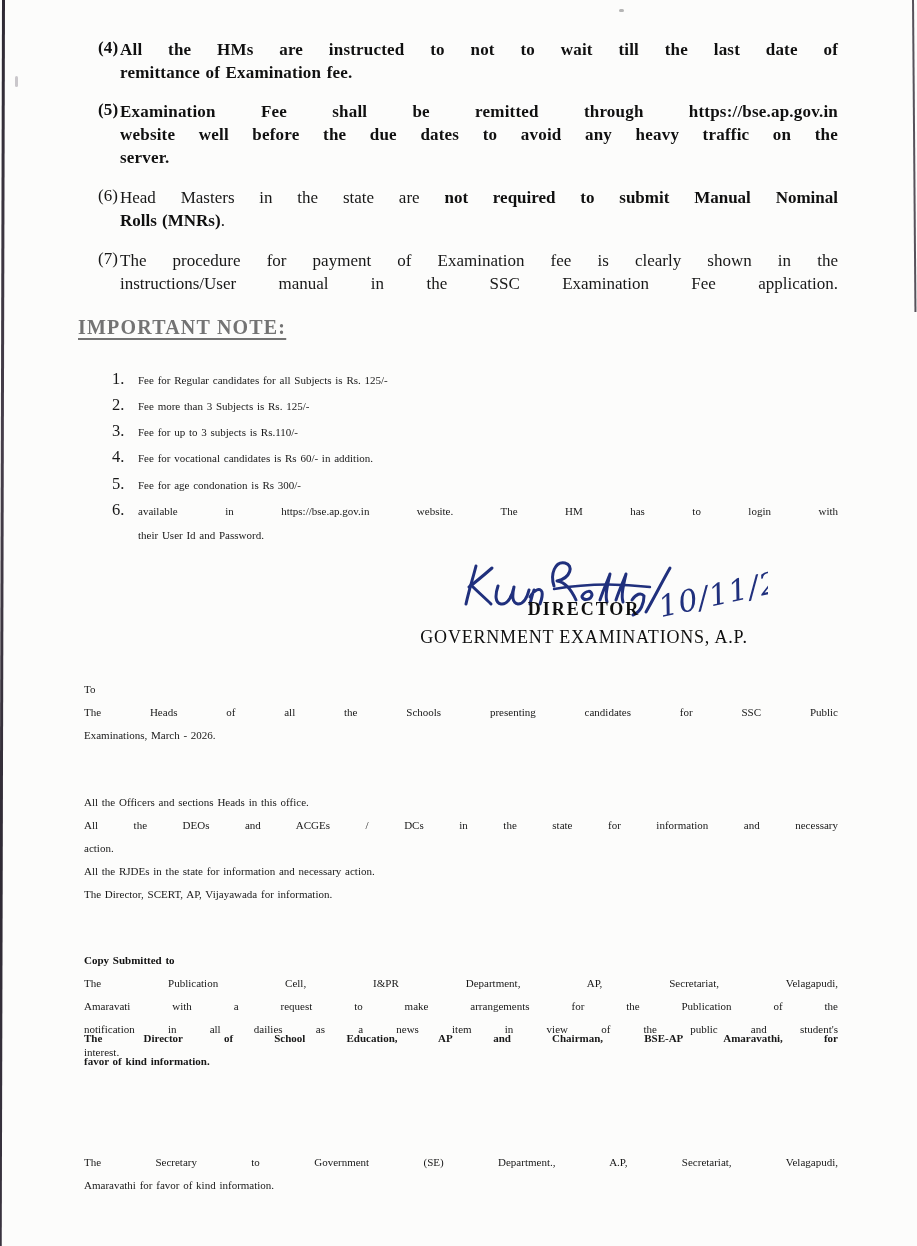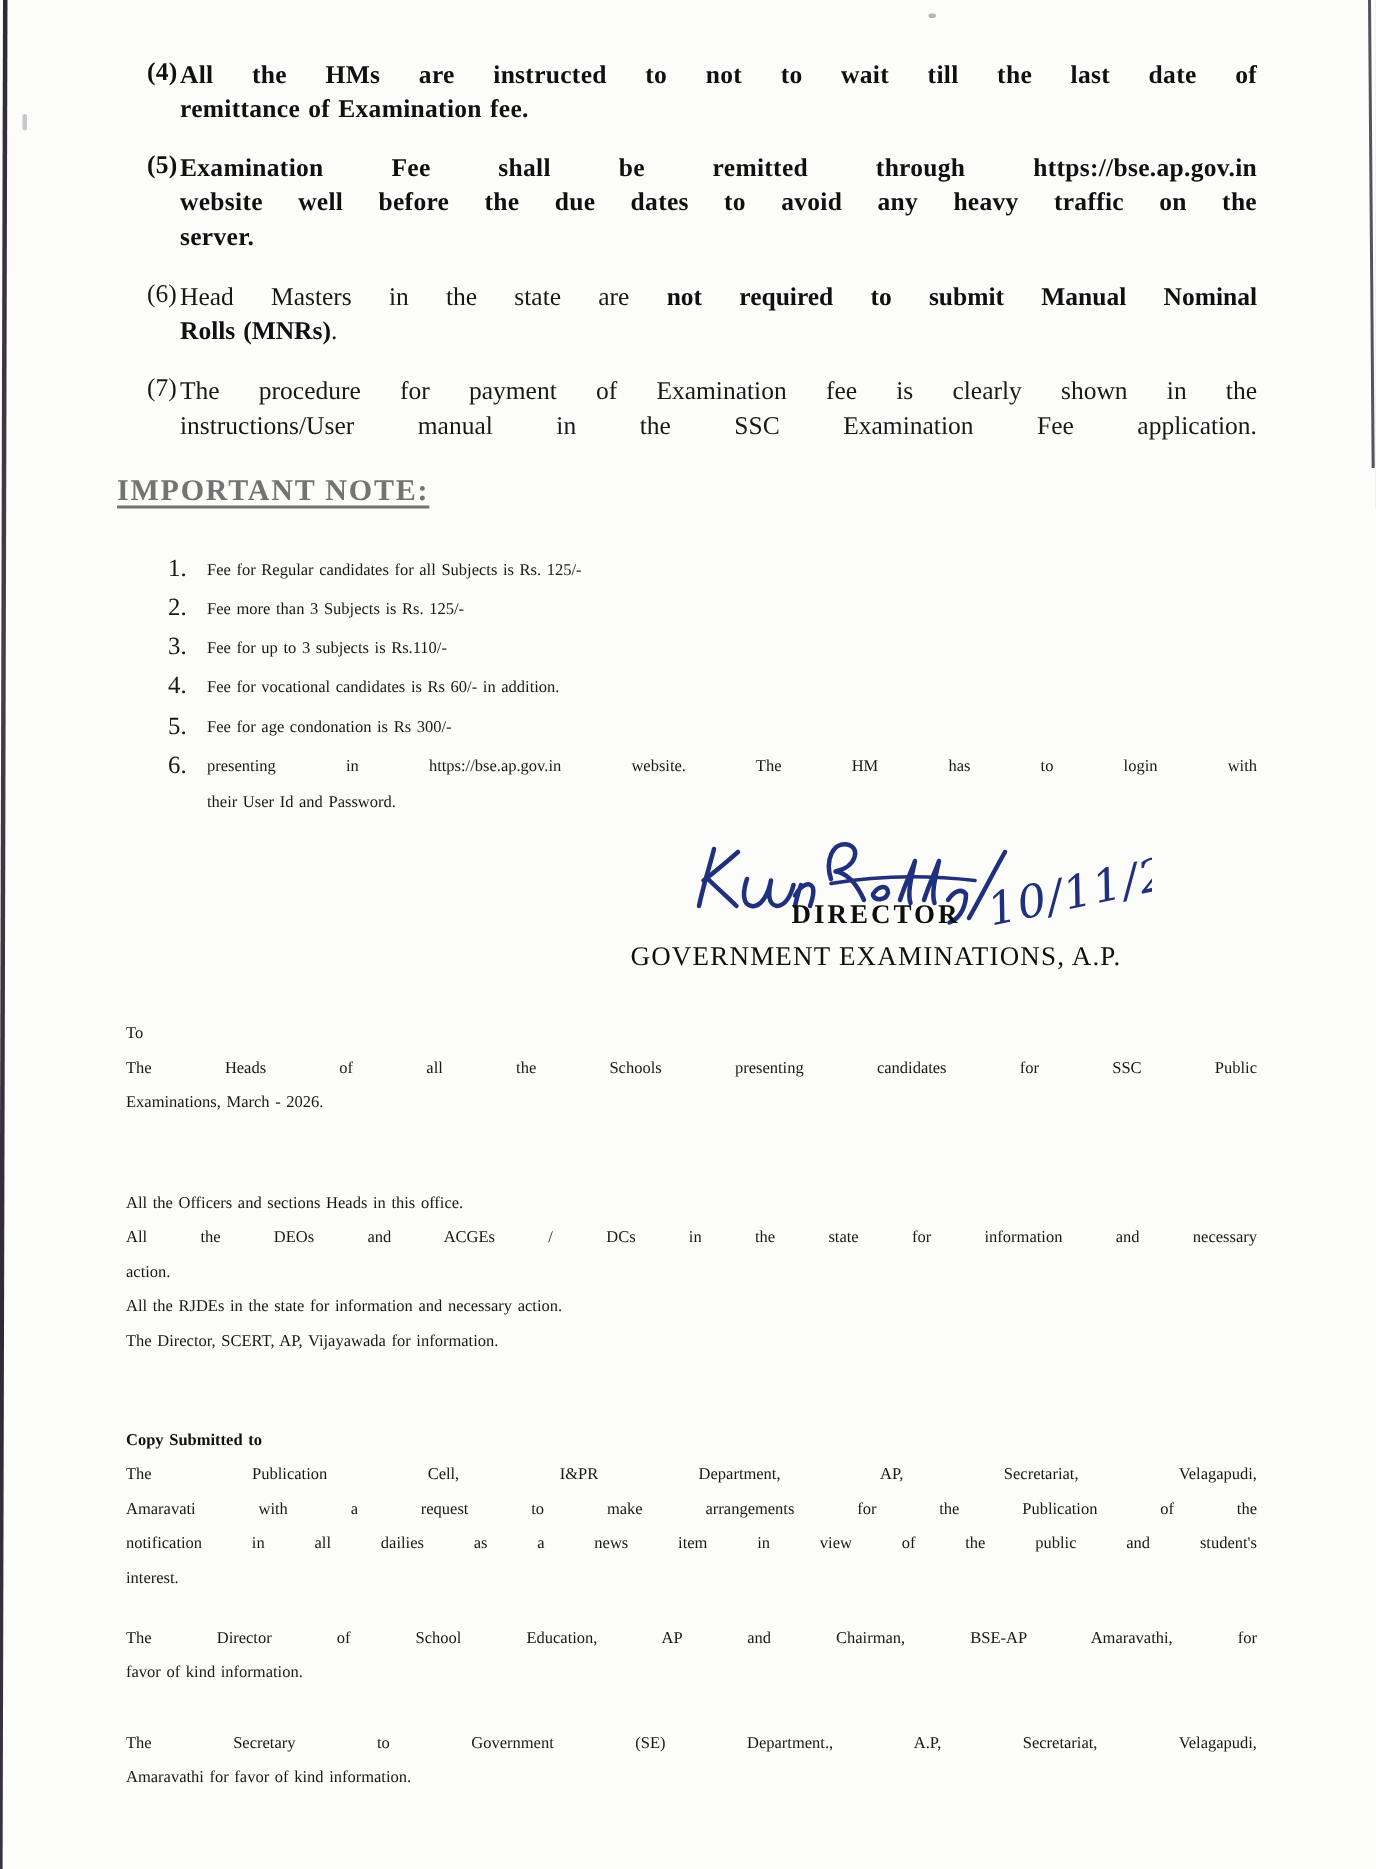--- a/index.html
+++ b/index.html
@@ -49,21 +49,21 @@
   
   #sig-svg{position:absolute;left:458px;top:556px;width:310px;height:68px;}
   #director-block{position:absolute;left:388px;top:599px;width:392px;text-align:center;}
   .director-line{font-weight:bold;font-size:18px;letter-spacing:2px;color:#0f0f0f;}
   .org-line{font-weight:normal;font-size:18px;letter-spacing:.8px;margin-top:7px;color:#0f0f0f;}
 
   .block{position:absolute;}
   #addressee{left:84px;top:678px;width:754px;}
   #copy-to{left:84px;top:791px;width:754px;}
   #copy-submitted{left:84px;top:949px;width:754px;}
-  #para-a{left:84px;top:1081px;width:754px;}
+  #para-a{left:84px;top:1027px;width:754px;font-weight:bold;}
   #para-b{left:84px;top:1151px;width:754px;}
   .heading-bold{font-weight:bold;color:#101010;}
 </style>
 </head>
 <body>
 
 <div class="page">
 
   <div class="edge-left"></div>
   <div class="edge-right"></div>
@@ -112,21 +112,21 @@
   <div class="nitem" id="n4">
     <span class="num">4.</span>
     <div class="ln">Fee for vocational candidates is Rs 60/- in addition.</div>
   </div>
   <div class="nitem" id="n5">
     <span class="num">5.</span>
     <div class="ln">Fee for age condonation is Rs 300/-</div>
   </div>
   <div class="nitem" id="n6">
     <span class="num">6.</span>
-    <div class="ln stretch"><span>presenting in </span><span class="doc-link">https://bse.ap.gov.in</span><span> website. The HM has to login with</span></div>
+    <div class="ln stretch"><span>available in </span><span class="doc-link">https://bse.ap.gov.in</span><span> website. The HM has to login with</span></div>
     <div class="ln">their User Id and Password.</div>
   </div>
 
   <svg id="sig-svg" viewBox="0 0 310 68" fill="none" stroke="#20307d" stroke-width="3" stroke-linecap="round" stroke-linejoin="round">
     <title>KUN Reddy</title>
     <path d="M18,10 C15,22 11,34 8,48"></path>
     <path d="M34,12 C26,19 19,25 11,31"></path>
     <path d="M13,29 C20,36 27,42 33,48"></path>
     <path d="M40,30 C37,39 37,47 43,48 C49,49 54,41 56,31 C54,40 54,47 60,48 C65,48 69,42 71,34"></path>
     <path d="M76,34 C74,39 73,44 72,48 M72,41 C76,34 82,31 84,36 C85,40 83,45 82,48"></path>

